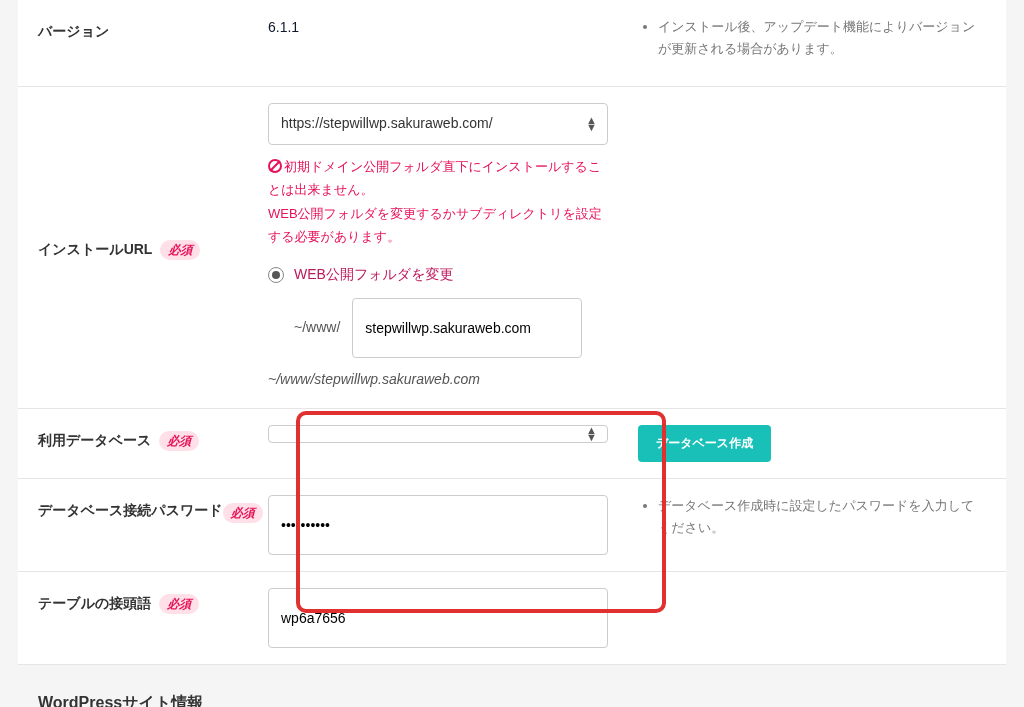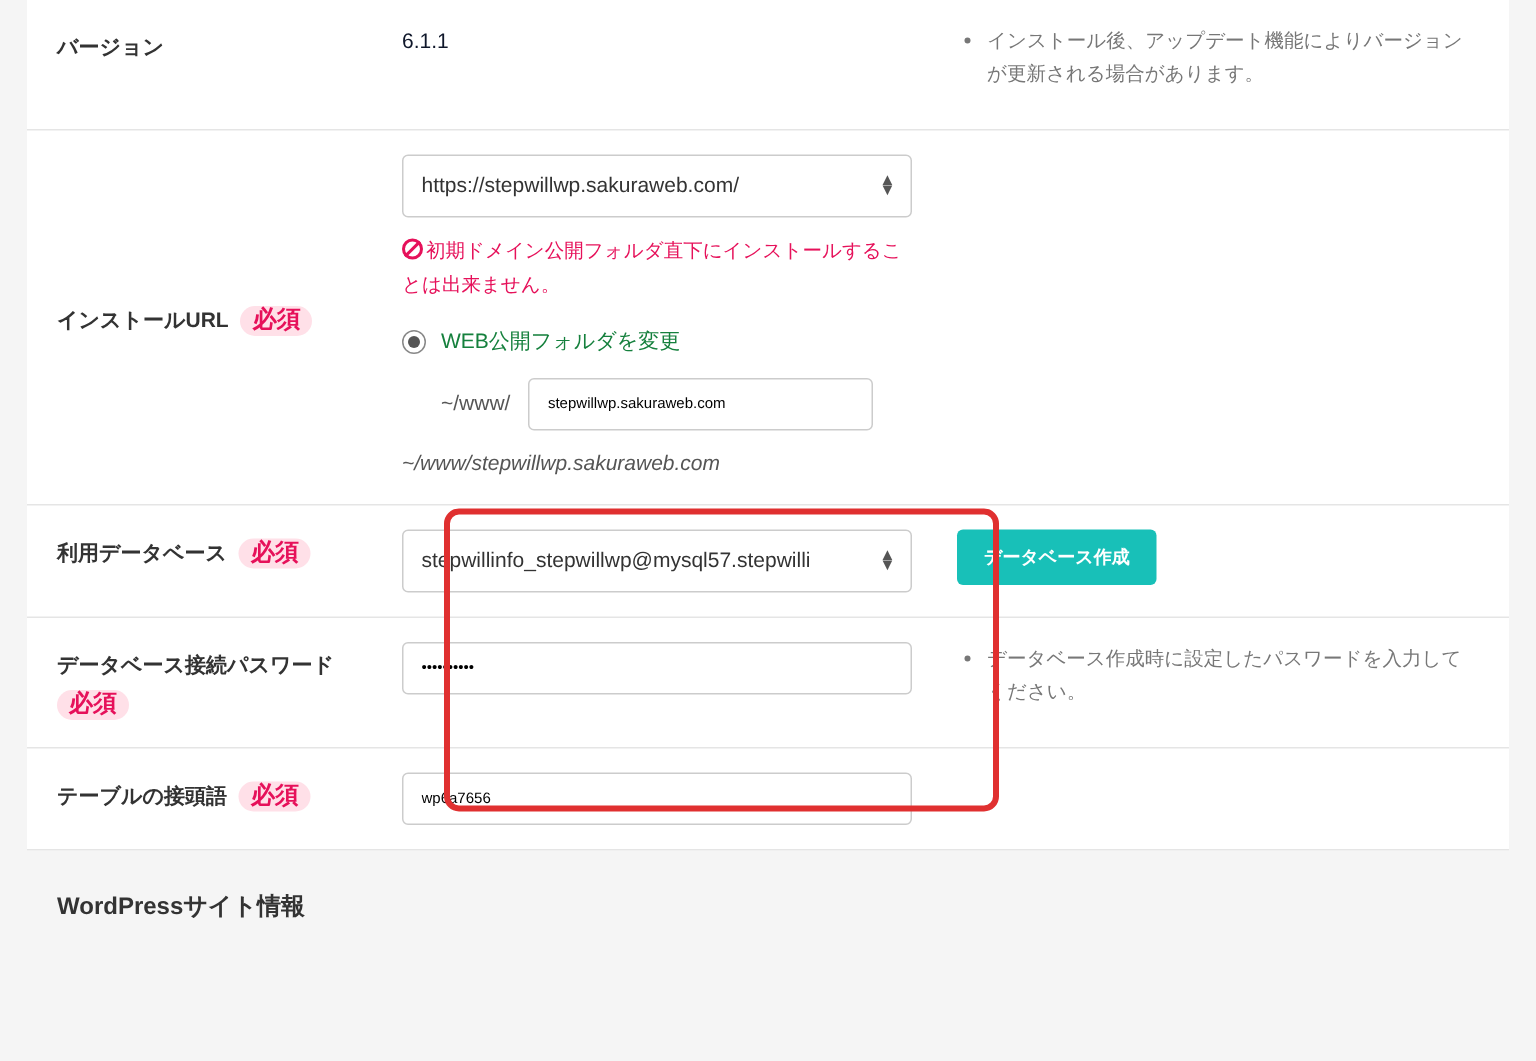--- a/index.html
+++ b/index.html
@@ -28,26 +28,27 @@
       padding-top: 4px;
     }
     .label-text {
       font-weight: 600;
       color: #333;
     }
     .required-badge {
       display: inline-block;
       background: #ffe0e8;
       color: #e6115a;
-      font-size: 16px;
+      font-size: 12px;
       font-weight: 600;
       padding: 0 8px;
       border-radius: 10px;
       margin-left: 8px;
       line-height: 20px;
+      font-style: italic;
     }
     .field-col {
       flex: 0 0 360px;
       padding-right: 20px;
     }
     .help-col {
       flex: 1;
       color: #777;
       font-size: 13px;
       padding-left: 10px;
@@ -75,22 +76,22 @@
       font-size: 11px;
       color: #555;
       display: flex;
       flex-direction: column;
       line-height: 7px;
     }
     .text-input {
       width: 100%;
       border: 1px solid #ccc;
       border-radius: 4px;
-      padding: 11px 12px;
-      font-size: 10px;
+      padding: 21px 12px;
+      font-size: 14px;
       font-family: inherit;
     }
     .text-input.inline {
       width: 230px;
       margin-left: 8px;
     }
     .warning-text {
       color: #e6115a;
       font-size: 13px;
       margin-top: 10px;
@@ -134,21 +135,21 @@
       align-items: center;
       justify-content: center;
     }
     .radio-circle.checked::after {
       content: "";
       width: 8px;
       height: 8px;
       background: #555;
       border-radius: 50%;
     }
-    .radio-label { color: #15803d; }
+    .radio-label { color: #be185d; }
     .path-line {
       display: flex;
       align-items: center;
       margin: 10px 0 10px 26px;
     }
     .path-prefix { color: #555; margin-right: 4px; }
     .install-dir-label {
       font-weight: 600;
       margin-top: 14px;
     }
@@ -207,20 +208,21 @@
       <span class="label-text">インストールURL</span>
       <span class="required-badge">必須</span>
     </div>
     <div class="field-col">
       <div class="select-wrap">
         <span>https://stepwillwp.sakuraweb.com/</span>
         <span class="select-arrows">▲<br>▼</span>
       </div>
       <div class="warning-text">
         <span class="prohibit-icon"></span><span>初期ドメイン公開フォルダ直下にインストールすることは出来ません。</span><br>
+        <span>WEB公開フォルダを変更するかサブディレクトリを設定する必要があります。</span>
       </div>
 
       <div class="radio-group">
         <div class="radio-item">
           <span class="radio-circle checked"></span>
           <span class="radio-label">WEB公開フォルダを変更</span>
         </div>
         <div class="path-line">
           <span class="path-prefix">~/www/</span>
           <input type="text" class="text-input inline" value="stepwillwp.sakuraweb.com" style="">
@@ -234,21 +236,20 @@
   <div class="db-rows">
     <div class="highlight-box" style="left:278px; top:2px; width:370px; height:202px;"></div>
 
     <div class="row">
       <div class="label-col">
         <span class="label-text">利用データベース</span>
         <span class="required-badge">必須</span>
       </div>
       <div class="field-col">
         <div class="select-wrap">
-          <span style="white-space:nowrap; overflow:hidden; text-overflow:clip; display:block;">stepwillinfo_stepwillwp@mysql57.stepwilli</span>
           <span class="select-arrows">▲<br>▼</span>
         </div>
       </div>
       <div class="help-col">
         <button class="btn-create">データベース作成</button>
       </div>
     </div>
 
     <div class="row">
       <div class="label-col">

